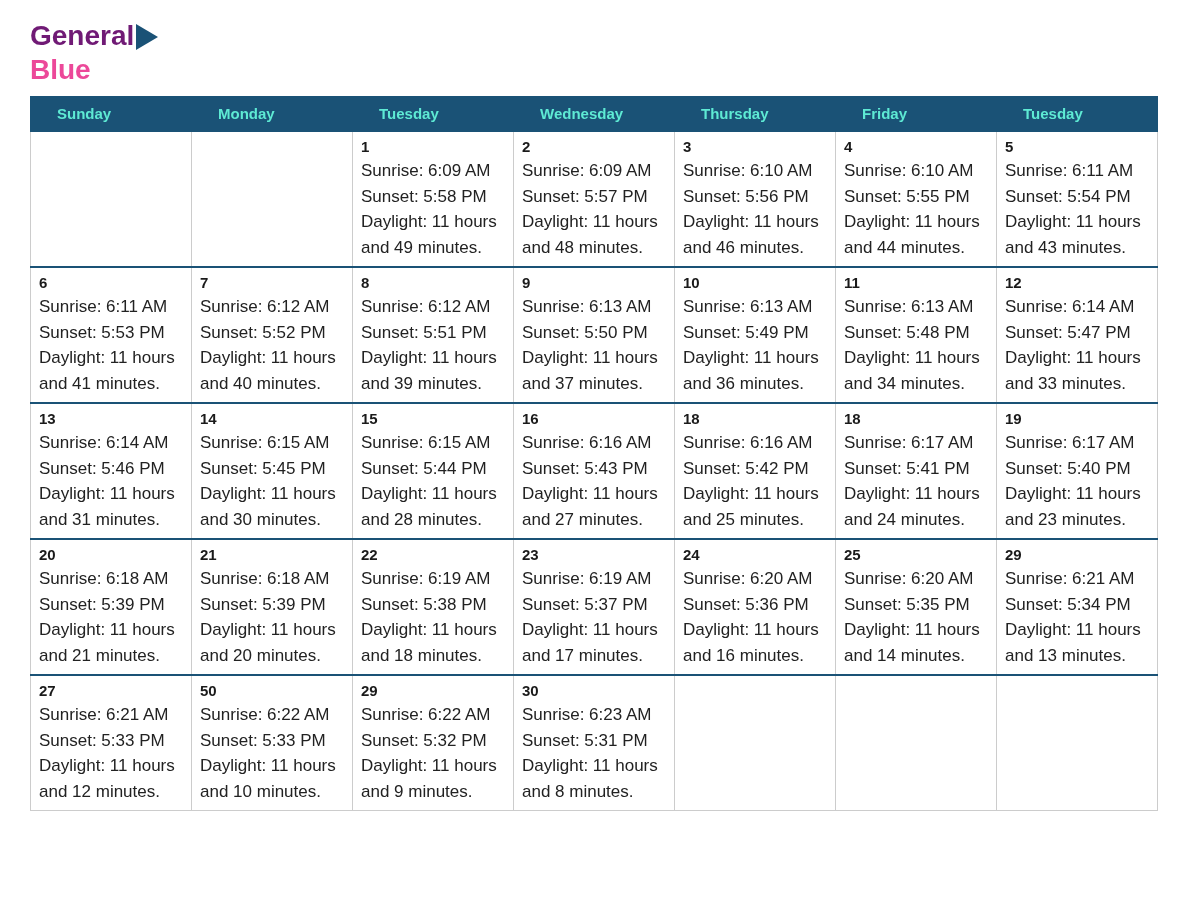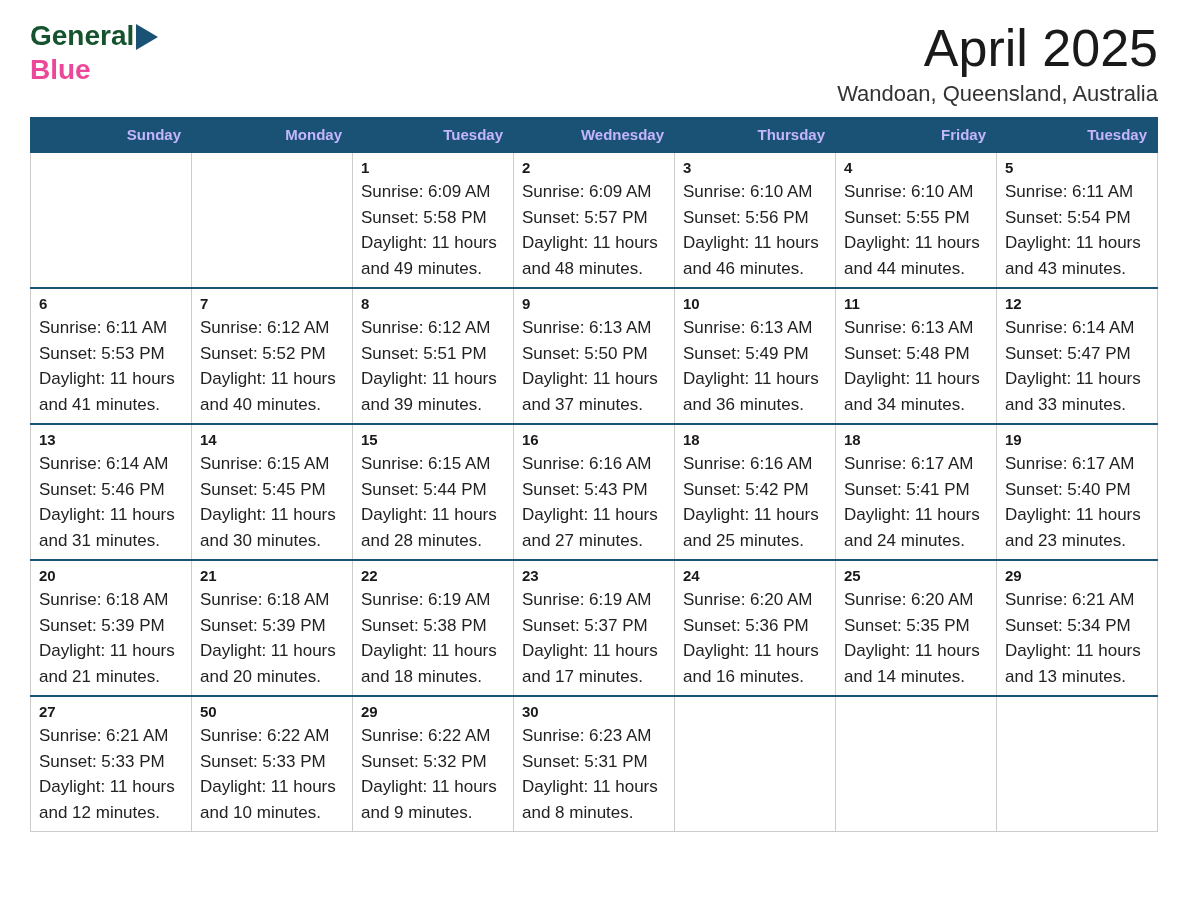--- a/index.html
+++ b/index.html
@@ -13,21 +13,21 @@
     }
     .header {
       display: flex;
       justify-content: space-between;
       align-items: flex-start;
       margin-bottom: 10px;
     }
     .logo-text-general {
       font-size: 28px;
       font-weight: bold;
-      color: #14532d;
+      color: #701a75;
     }
     .logo-blue {
       font-size: 28px;
       font-weight: bold;
       color: #ec4899;
       margin-top: 2px;
     }
     .logo-block {
       display: flex;
       flex-direction: column;
@@ -51,25 +51,25 @@
       color: #333;
       margin-top: 4px;
     }
     table {
       width: 100%;
       border-collapse: collapse;
       margin-top: 10px;
     }
     thead tr th {
       background-color: #1a5276;
-      color: #c4b5fd;
+      color: #5eead4;
       font-size: 15px;
       font-weight: bold;
-      padding: 8px 10px;
-      text-align: right;
+      padding: 8px 26px;
+      text-align: left;
       border: 1px solid #1a5276;
     }
     tbody tr td {
       vertical-align: top;
       padding: 6px 8px;
       border: 1px solid #ccc;
       font-size: 13px;
       color: #222;
       width: 14.28%;
       min-height: 90px;
@@ -100,24 +100,20 @@
 <div class="header">
   <div class="logo-block">
     <div class="logo-top-row">
       <span class="logo-text-general">General</span>
 
       <svg width="22" height="26" viewBox="0 0 22 26" style="margin-left:2px;margin-top:2px;">
         <polygon points="0,0 22,13 0,26" fill="#1a5276"></polygon>
       </svg>
     </div>
     <span class="logo-blue">Blue</span>
-  </div>
-  <div class="title-block">
-    <div class="title-month">April 2025</div>
-    <div class="title-location">Wandoan, Queensland, Australia</div>
   </div>
 </div>
 
 <table>
   <thead>
     <tr>
     <th>Sunday</th>
         <th>Monday</th>
         <th>Tuesday</th>
         <th>Wednesday</th>

